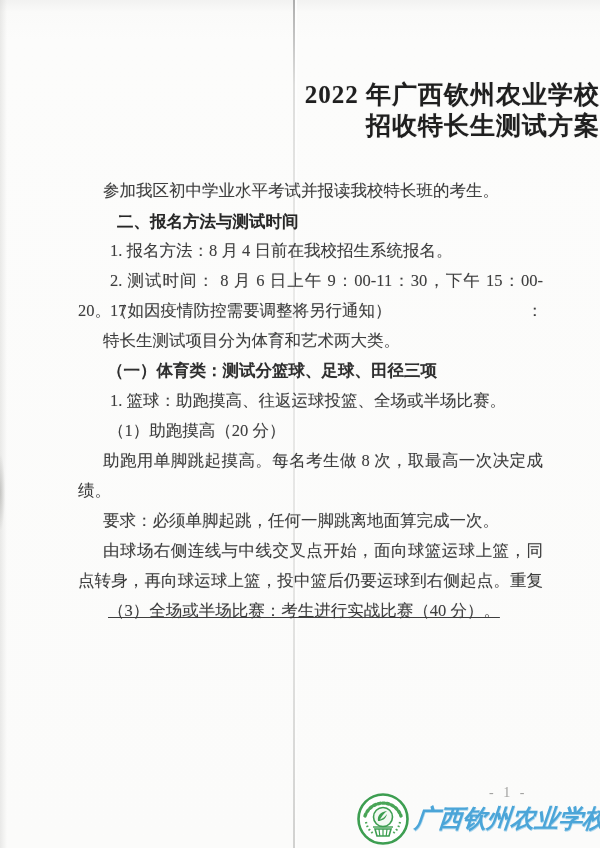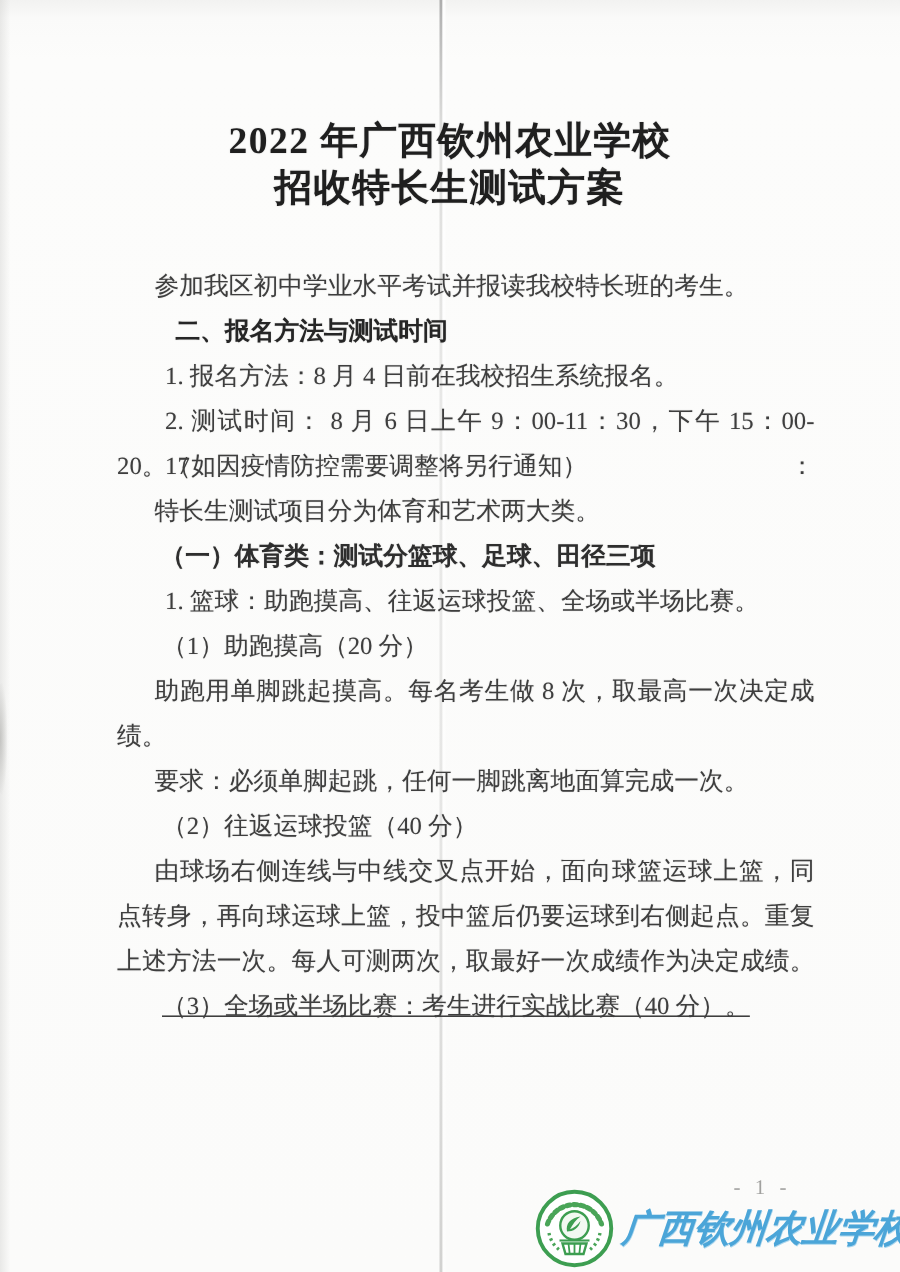--- a/index.html
+++ b/index.html
@@ -48,21 +48,21 @@
     position: absolute;
     left: 2px; top: 0;
     width: 2px; height: 100%;
     background: linear-gradient(to bottom, rgba(255,255,255,0.8), rgba(255,255,255,0.4));
   }
 
   .title-block {
     position: absolute;
     left: 0; top: 79px;
     width: 600px;
-    text-align: center;
+    text-align: right;
   }
   .title-line {
     font-family: "Liberation Serif", serif;
     font-weight: bold;
     font-size: 25px;
     line-height: 31px;
     color: #1f1f1f;
     letter-spacing: 1px;
     text-shadow: 0 0 1px rgba(40,40,40,0.25);
   }
@@ -151,24 +151,22 @@
       <div class="line body" style="padding-left: 32px;">1. 报名方法：8 月 4 日前在我校招生系统报名。</div>
       <div class="line body justify" style="padding-left: 32px;">2. 测试时间： 8 月 6 日上午 9：00-11：30，下午 15：00-17：</div>
       <div class="line body" style="padding-left: 0px;">20。（如因疫情防控需要调整将另行通知）</div>
       <div class="line body" style="padding-left: 25px;">特长生测试项目分为体育和艺术两大类。</div>
       <div class="line subheading" style="padding-left: 29px;">（一）体育类：测试分篮球、足球、田径三项</div>
       <div class="line body" style="padding-left: 32px;">1. 篮球：助跑摸高、往返运球投篮、全场或半场比赛。</div>
       <div class="line body" style="padding-left: 30px;">（1）助跑摸高（20 分）</div>
       <div class="line body justify" style="padding-left: 25px;">助跑用单脚跳起摸高。每名考生做 8 次，取最高一次决定成</div>
       <div class="line body" style="padding-left: 0px;">绩。</div>
       <div class="line body" style="padding-left: 25px;">要求：必须单脚起跳，任何一脚跳离地面算完成一次。</div>
-      <div class="line body" style="padding-left: 30px;">（2）往返运球投篮（40 分）</div>
       <div class="line body justify" style="padding-left: 25px;">由球场右侧连线与中线交叉点开始，面向球篮运球上篮，同</div>
       <div class="line body justify" style="padding-left: 0px;">点转身，再向球运球上篮，投中篮后仍要运球到右侧起点。重复</div>
-      <div class="line body justify" style="padding-left: 0px;">上述方法一次。每人可测两次，取最好一次成绩作为决定成绩。</div>
       <div class="line body" style="padding-left: 30px; text-decoration: underline;">（3）全场或半场比赛：考生进行实战比赛（40 分）。</div>
     </div>
 
   <div class="page-number">- 1 -</div>
 
   <div class="watermark">
     <svg class="watermark-logo" viewBox="0 0 54 54" xmlns="http://www.w3.org/2000/svg">
       <circle cx="27" cy="27" r="24.5" fill="#ffffff" stroke="#3d9e51" stroke-width="2.6"></circle>
       <path d="M 9 24 A 19 19 0 0 1 45 24" fill="none" stroke="#4aa558" stroke-width="3.4" stroke-dasharray="2.2 2.4" stroke-linecap="round"></path>
       <path d="M 10 30 A 18 18 0 0 0 18 42" fill="none" stroke="#4aa558" stroke-width="2.2" stroke-dasharray="1.6 2.2"></path>

